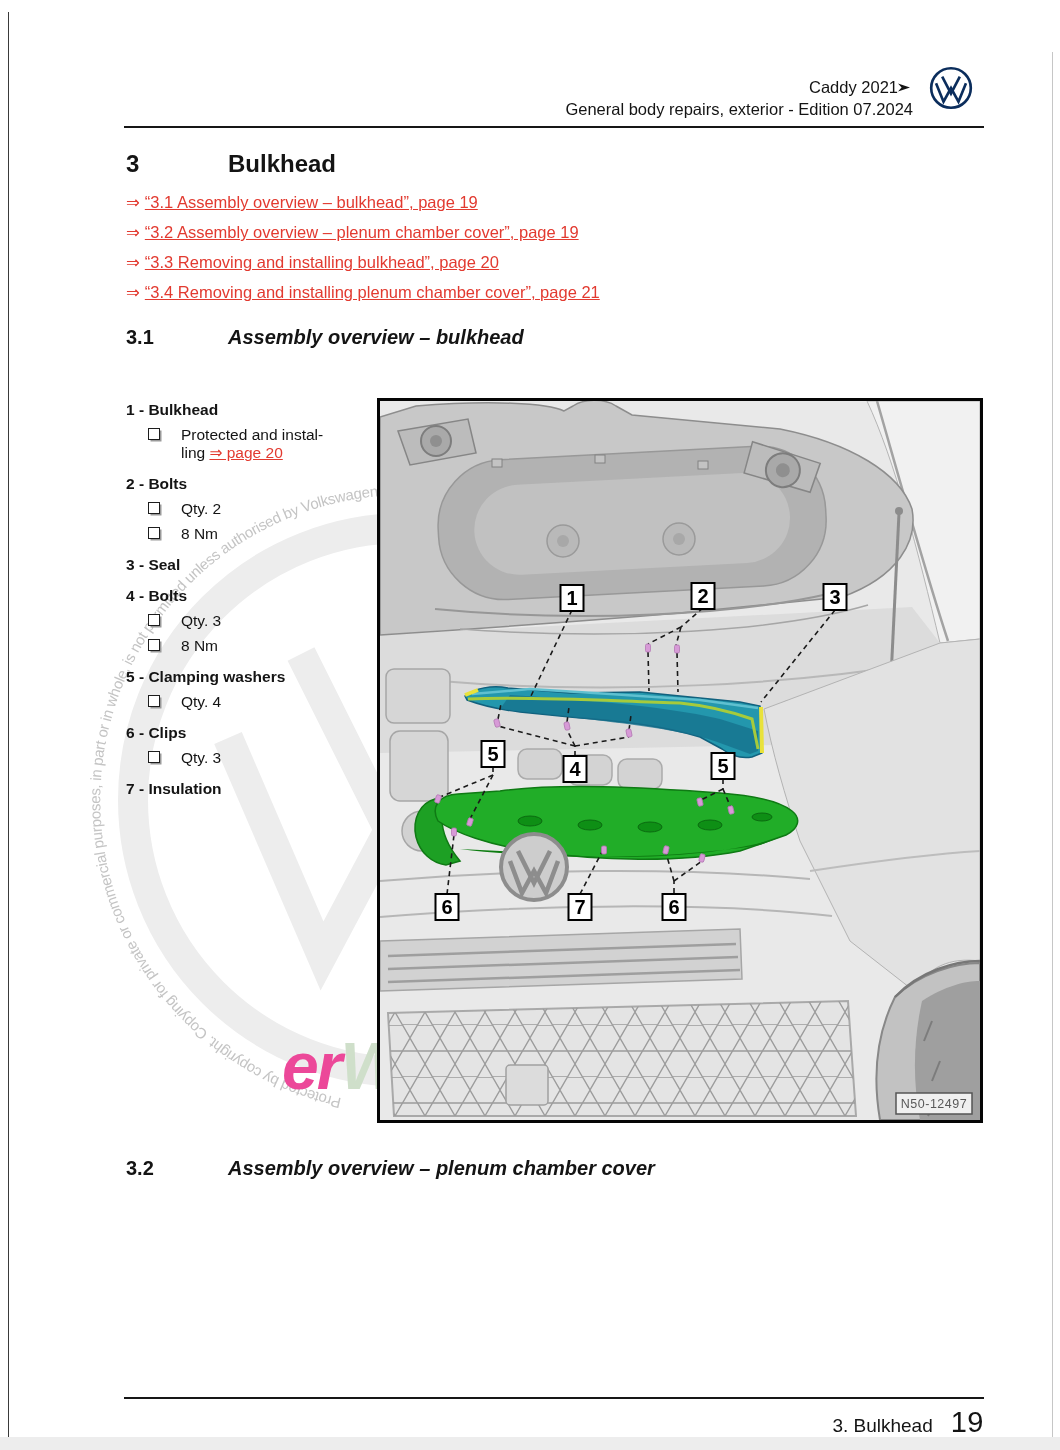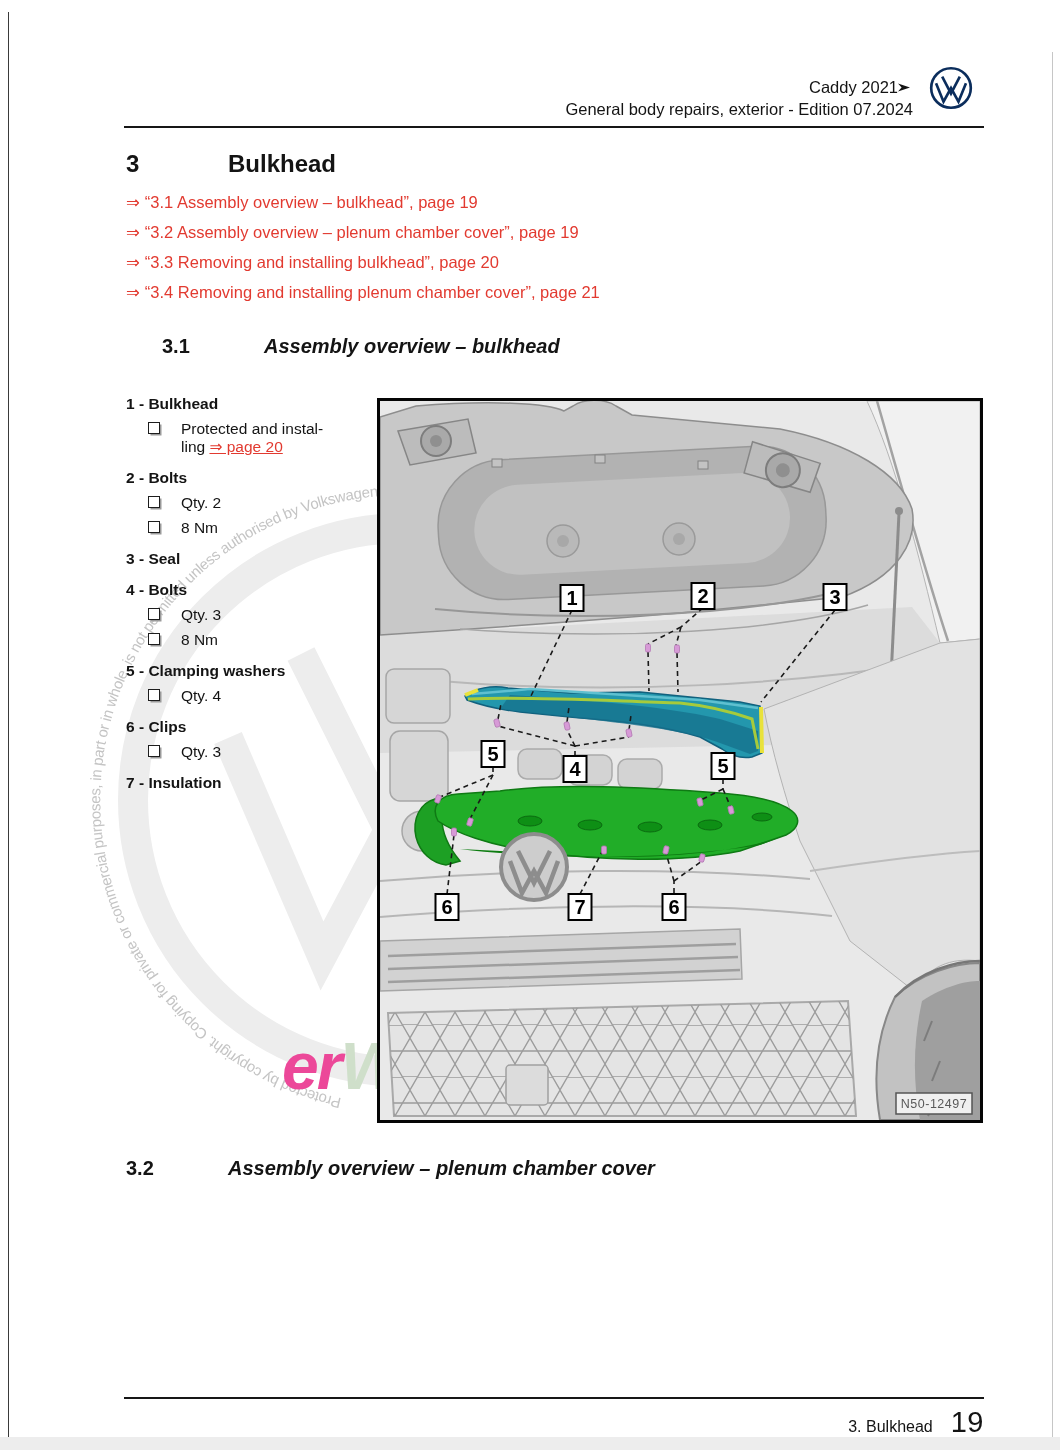--- a/index.html
+++ b/index.html
@@ -17,54 +17,54 @@
   .hdr-line1{display:flex;justify-content:flex-end;align-items:center;}
   .hdr-logo{position:absolute;left:929px;top:66px;width:44px;height:44px;}
   .rule-top{position:absolute;left:124px;top:126px;width:860px;height:2px;background:#161616;}
   .rule-bottom{position:absolute;left:124px;top:1397px;width:860px;height:2px;background:#161616;}
 
   
   .chapter{position:absolute;left:126px;top:150px;font-size:24px;font-weight:bold;}
   .chapter .ttl{position:absolute;left:102px;top:0;white-space:nowrap;}
   .sec{position:absolute;left:126px;font-size:20px;font-weight:bold;}
   .sec .ttl{position:absolute;left:102px;top:0;white-space:nowrap;font-style:italic;}
-  .sec31{top:335px;margin-left:36px;}
+  .sec31{top:326px;}
   .sec32{top:1157px;}
 
   
   .toc{position:absolute;left:126px;top:193px;width:505px;font-size:16.5px;line-height:19px;}
   .toc-line{margin-bottom:11px;}
   .toc-arrow{color:#e23a30;text-decoration:none;margin-right:5px;}
-  a.toclink{color:#e23a30;cursor:pointer;margin-top:20px;}
+  a.toclink{color:#e23a30;text-decoration:underline;cursor:pointer;margin-top:20px;}
 
   
   .parts{position:absolute;left:126px;top:394px;width:250px;z-index:3;}
   .part{margin-top:12px;}
-  .part:first-child{margin-top:0;}
+  .part:first-child{margin-top:6px;}
   .part-label{font-size:15.5px;font-weight:bold;line-height:19px;}
   .sub{display:flex;margin-top:7px;padding-left:22px;font-size:15.5px;line-height:18px;}
   .cbx{flex:none;width:10px;height:10px;border:1.6px solid #1d1d1d;margin-top:2px;margin-right:21px;
        box-shadow:2px 2px 0 -0.5px #9a9a9a;background:#fff;}
   a.red{color:#e23a30;text-decoration:underline;cursor:pointer;}
 
   
   .wm-svg{position:absolute;left:40px;top:400px;width:720px;height:720px;z-index:1;}
   .erwin{position:absolute;left:282px;top:1028px;z-index:1;font-size:66px;font-weight:bold;
          font-style:italic;letter-spacing:-2px;white-space:nowrap;}
   .erwin .er{color:#ec4899;}
   .erwin .w{color:#cfdfca;}
 
   
   .figure{position:absolute;left:377px;top:398px;width:600px;height:719px;border:3px solid #050505;
           background:#e9e9e9;z-index:2;}
   .figure svg{display:block;}
 
   
   .footer{position:absolute;top:1406px;right:76px;display:flex;align-items:baseline;gap:18px;z-index:3;}
-  .footer .fsec{font-size:16px;text-align:center;}
+  .footer .fsec{font-size:19px;text-align:center;}
   .footer .fpage{font-size:29px;letter-spacing:0.5px;}
 </style>
 </head>
 <body>
 
 <div class="page">
 
   <div class="edge-left"></div>
   <div class="edge-right"></div>
   <div class="bottom-strip"></div>

